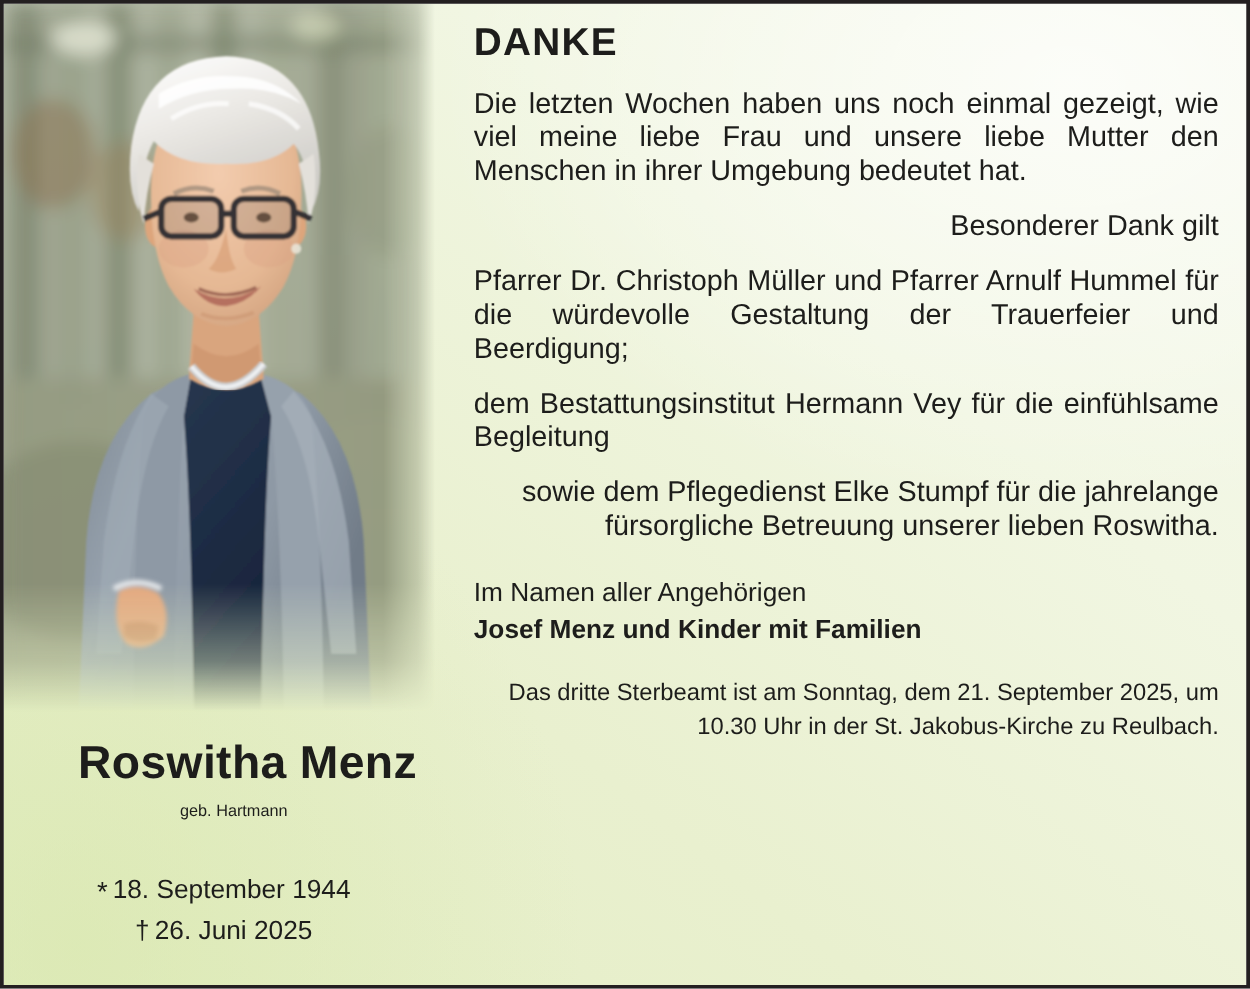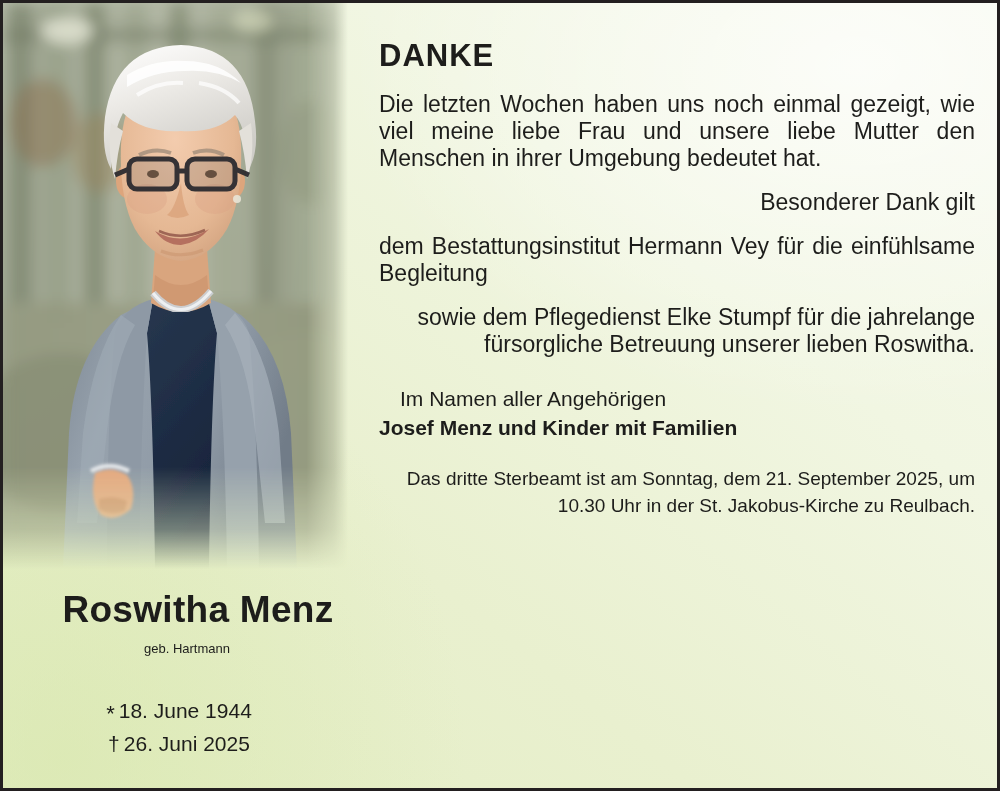--- a/index.html
+++ b/index.html
@@ -94,21 +94,21 @@
   .date-sym {
     display: inline-block;
     margin-right: 4px;
   }
   .date-sym.birth { position: relative; top: 3px; font-size: 22px; }
 
   
   .right-col {
     position: absolute;
     left: 376px;
-    top: 36px;
+    top: 14px;
     width: 596px;
     color: #1d1d1b;
   }
 
   .danke-heading {
     font-size: 31px;
     font-weight: 600;
     letter-spacing: 1.0px;
     margin: 0 0 18px 0;
     line-height: 1.1;
@@ -124,21 +124,20 @@
   .para.flush { text-align: right; }
 
   .closing-block {
     margin-top: 26px;
     margin-bottom: 22px;
   }
   .closing-line-1 {
     font-size: 21px;
     line-height: 29px;
     font-weight: normal;
-    margin-left: 21px;
   }
   .closing-line-2 {
     font-size: 21px;
     line-height: 30px;
     font-weight: bold;
   }
 
   .service-note {
     font-size: 19px;
     line-height: 27px;
@@ -293,35 +292,36 @@
           <circle cx="234" cy="196" r="4" fill="#e9e4d6" opacity="0.9"></circle>
         </g>
       </svg>
     </div>
 
     <div class="identity">
       <div class="deceased-name">Roswitha Menz</div>
       <div class="maiden-name">geb. Hartmann</div>
       <div class="life-dates">
         <div class="life-date-line">
-          <span class="date-sym birth">*</span><span>18. June 1944</span>
+          <span class="date-sym birth">*</span><span>18. September 1944</span>
         </div>
         <div class="life-date-line">
           <span class="date-sym">†</span><span>26. Juni 2025</span>
         </div>
       </div>
     </div>
   </div>
 
   <div class="right-col">
 
     <div class="danke-heading">DANKE</div>
 
     <p class="para">Die letzten Wochen haben uns noch einmal gezeigt, wie viel meine liebe Frau und unsere liebe Mutter den Menschen in ihrer Umgebung bedeutet hat.</p>
     <p class="para flush">Besonderer Dank gilt</p>
+    <p class="para">Pfarrer Dr. Christoph Müller und Pfarrer Arnulf Hummel für die würdevolle Gestaltung der Trauerfeier und Beerdigung;</p>
     <p class="para">dem Bestattungsinstitut Hermann Vey für die einfühlsame Begleitung</p>
     <p class="para flush">sowie dem Pflegedienst Elke Stumpf für die jahrelange fürsorgliche Betreuung unserer lieben Roswitha.</p>
 
     <div class="closing-block">
       <div class="closing-line-1">Im Namen aller Angehörigen</div>
       <div class="closing-line-2">Josef Menz und Kinder mit Familien</div>
     </div>
 
     <p class="service-note">Das dritte Sterbeamt ist am Sonntag, dem 21. September 2025, um 10.30 Uhr in der St. Jakobus-Kirche zu Reulbach.</p>
   </div>

